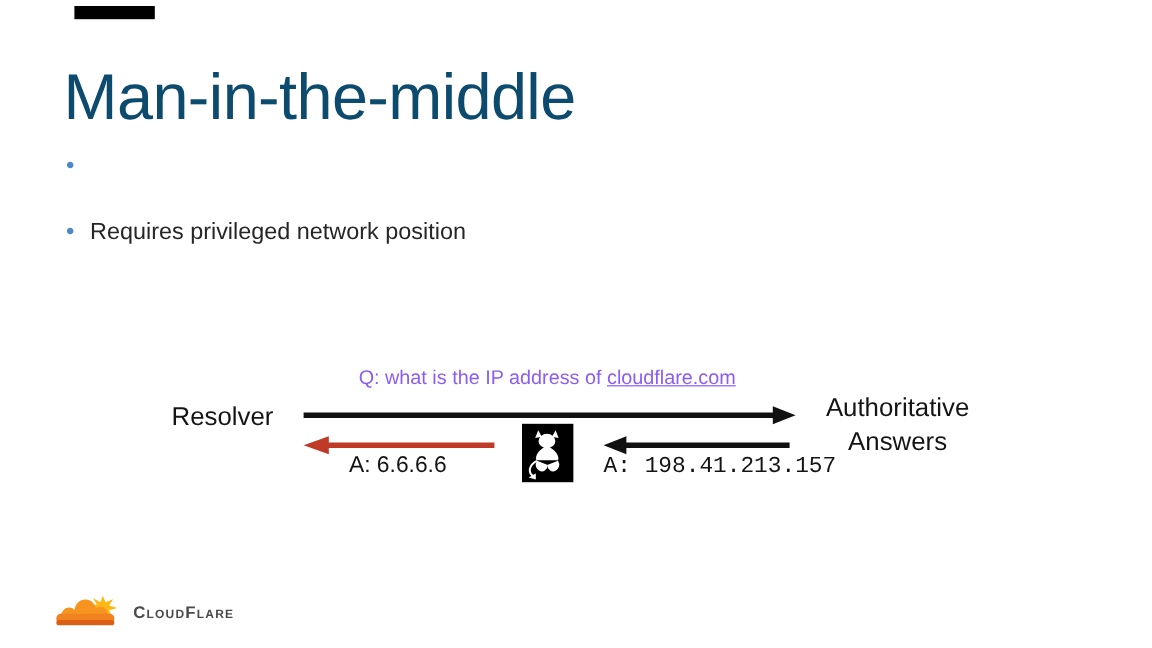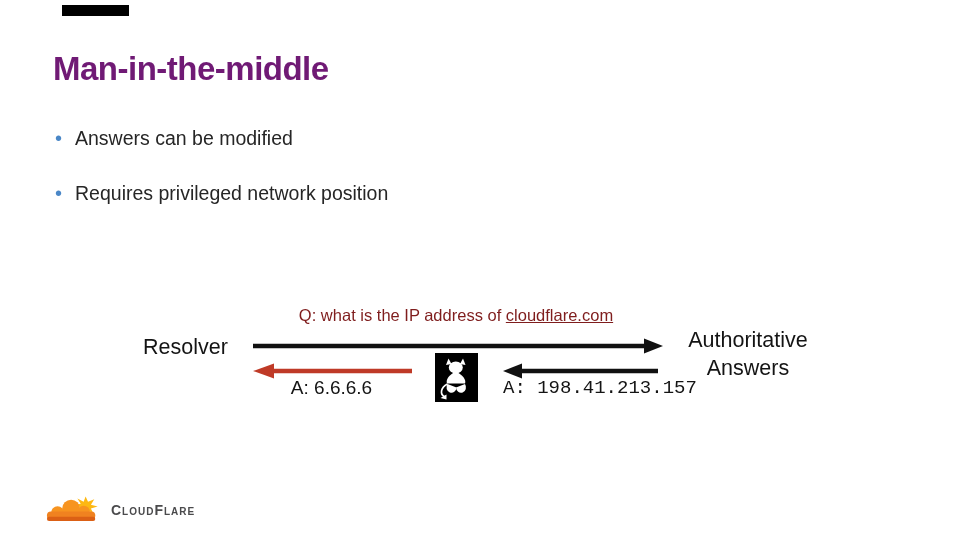--- a/index.html
+++ b/index.html
@@ -9,41 +9,41 @@
     font-family:"Liberation Sans","DejaVu Sans",sans-serif;
   }
   .abs{position:absolute;}
 
   
   .top-mark{left:62px;top:5px;width:67px;height:11px;background:#000;}
 
   
   .title{
     left:53px;top:50px;
-    font-size:33px;font-weight:700;letter-spacing:-0.5px;
-    color:#701a75;white-space:nowrap;
+    font-size:54px;font-weight:400;letter-spacing:-0.5px;
+    color:#0c4a6e;white-space:nowrap;
   }
 
   
   .bullets{left:55px;top:126px;}
   .bullet-row{display:flex;align-items:flex-start;margin-bottom:31px;}
   .bullet-dot{
     color:#4a87c7;font-size:20px;line-height:24px;margin-right:13px;
   }
   .bullet-text{
     color:#262626;font-size:19.5px;line-height:24px;white-space:nowrap;
   }
 
   
   .node-label{color:#141414;font-size:21.5px;text-align:right;}
   .resolver{left:143px;top:335px;white-space:nowrap;}
   .authoritative{left:670px;top:326px;width:156px;text-align:center;line-height:1.32;}
   .q-label{
     left:240px;top:306px;width:432px;text-align:center;
-    color:#7f1d1d;font-size:16.5px;white-space:nowrap;
+    color:#8b5cf6;font-size:16.5px;white-space:nowrap;
   }
   .q-domain{text-decoration:underline;}
   .answer-label{
     color:#141414;font-size:19px;text-align:center;white-space:nowrap;
   }
   .a-forged{left:253px;top:377px;width:157px;}
   .a-real{left:503px;top:377px;width:157px;font-family:Liberation Mono, monospace;}
 
   .arrow-layer{left:0;top:295px;width:960px;height:115px;}
 
@@ -64,21 +64,20 @@
 </head>
 <body>
 
 <div class="abs top-mark"></div>
 
 <div class="abs title">Man-in-the-middle</div>
 
 <div class="abs bullets">
   <div class="bullet-row">
     <span class="bullet-dot">•</span>
-    <span class="bullet-text">Answers can be modified</span>
   </div>
   <div class="bullet-row">
     <span class="bullet-dot">•</span>
     <span class="bullet-text">Requires privileged network position</span>
   </div>
 </div>
 
 <svg class="abs arrow-layer" viewBox="0 0 960 115" xmlns="http://www.w3.org/2000/svg">
 
   <g>

